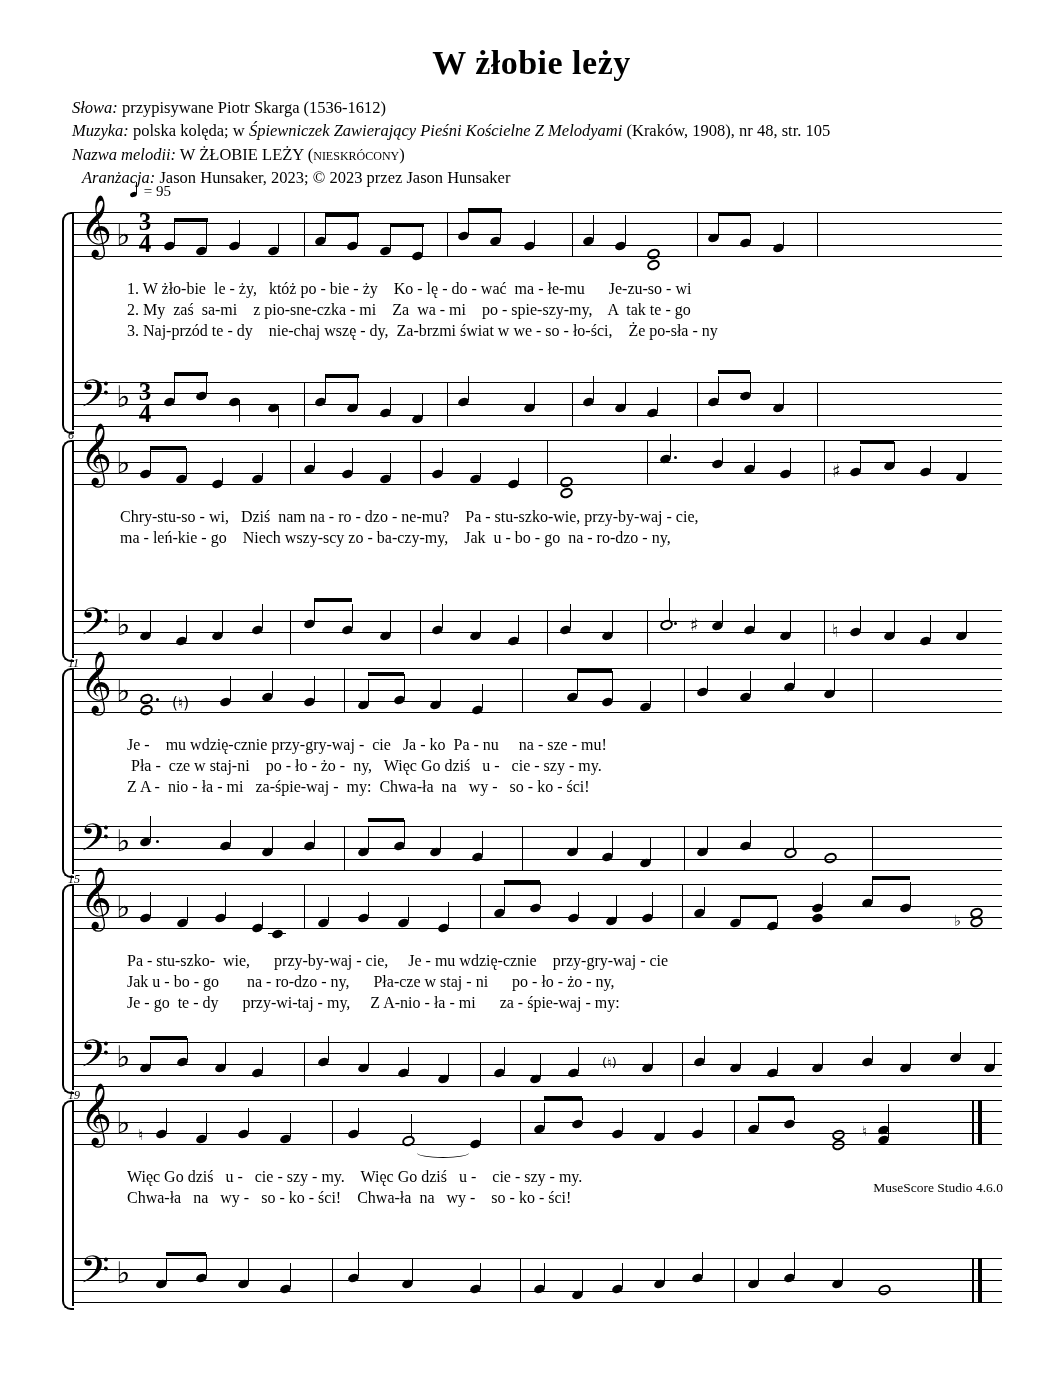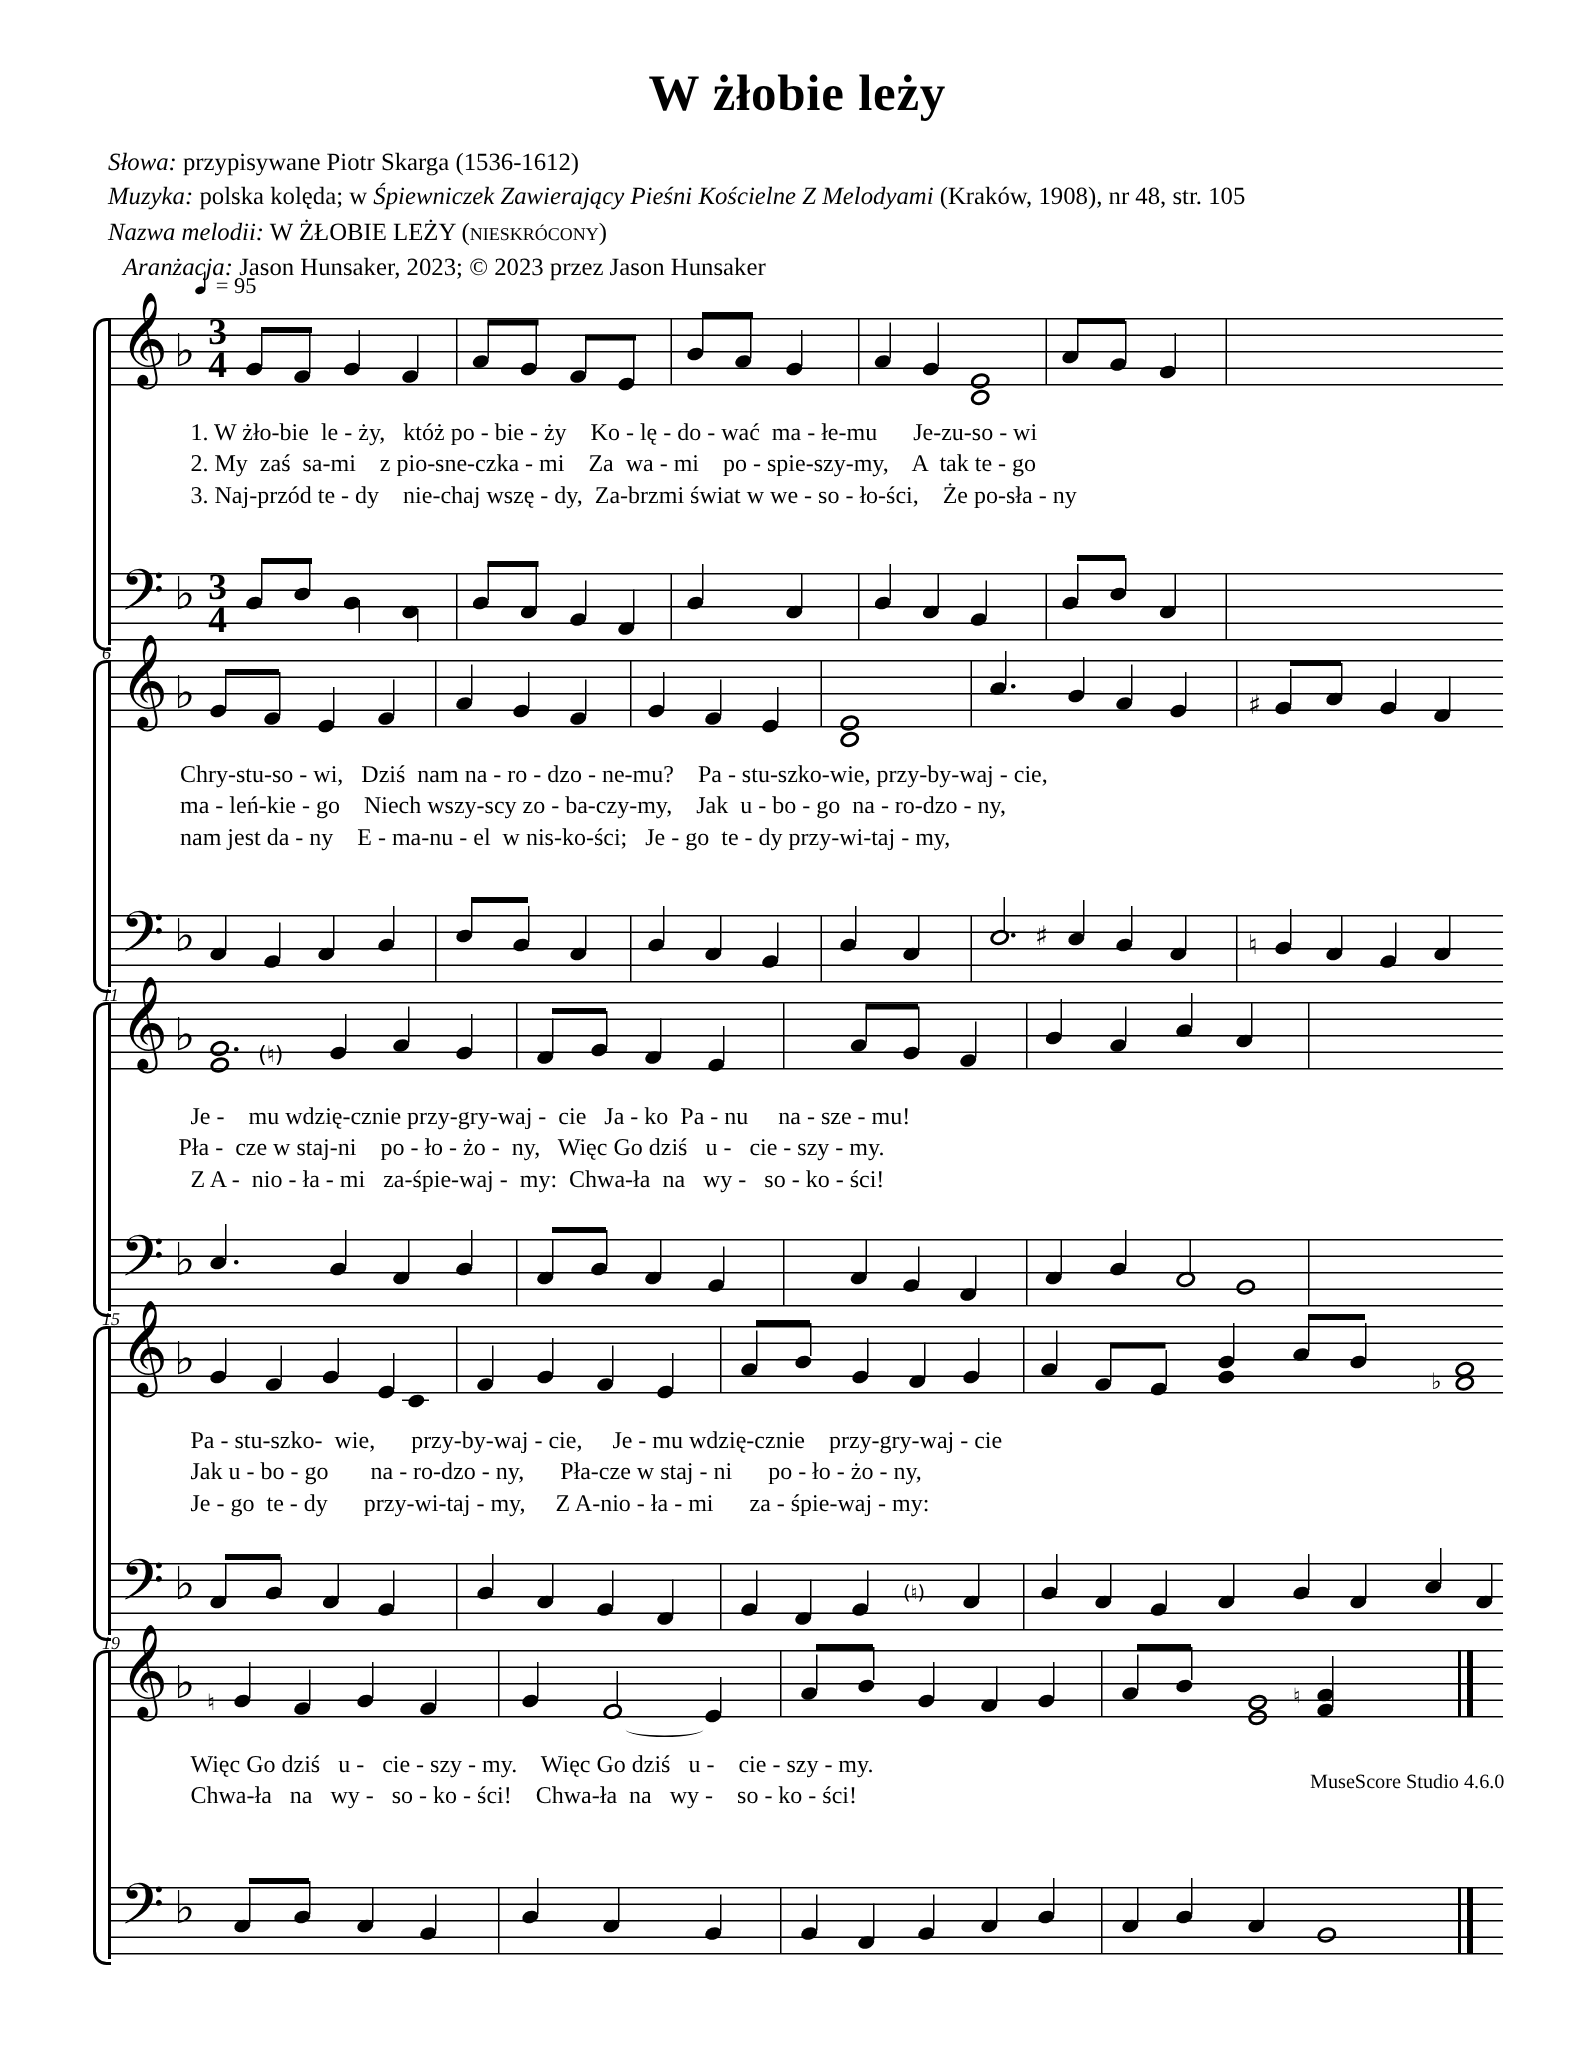--- a/index.html
+++ b/index.html
@@ -461,21 +461,20 @@
       <div class="beam" style="left:788px;top:0px;width:34px;"></div>
       <div class="nh" style="left:848px;top:28px;"></div>
         <div class="stem" style="left:858px;top:6px;height:24px;"></div>
       <div class="nh" style="left:884px;top:33px;"></div>
         <div class="stem" style="left:894px;top:11px;height:24px;"></div>
     </div>
 
     <div class="lyricblock" style="top:68px;">
       <div class="lyricline"><span style="left:48px;">Chry-stu-so - wi,   Dziś  nam na - ro - dzo - ne-mu?    Pa - stu-szko-wie, przy-by-waj - cie,</span></div>
       <div class="lyricline"><span style="left:48px;">ma - leń-kie - go    Niech wszy-scy zo - ba-czy-my,    Jak  u - bo - go  na - ro-dzo - ny,</span></div>
-      <div class="lyricline"><span style="left:48px;">nam jest da - ny    E - ma-nu - el  w nis-ko-ści;   Je - go  te - dy przy-wi-taj - my,</span></div>
     </div>
 
     <div class="staff" style="position:absolute;top:170px;">
       <div class="line l0"></div>
         <div class="line l1"></div>
         <div class="line l2"></div>
         <div class="line l3"></div>
         <div class="line l4"></div>
       <div class="clef bass">𝄢</div>
       <div class="keysig" style="left:44px;top:0px;">♭</div>
@@ -581,21 +580,21 @@
         <div class="stem" style="left:678px;top:3px;height:24px;"></div>
       <div class="nh" style="left:712px;top:15px;"></div>
         <div class="stem" style="left:722px;top:-6px;height:23px;"></div>
       <div class="nh" style="left:752px;top:22px;"></div>
         <div class="stem" style="left:762px;top:0px;height:24px;"></div>
       <div class="barline" style="left:800px;"></div>
     </div>
 
     <div class="lyricblock" style="top:68px;">
       <div class="lyricline"><span style="left:55px;">Je -    mu wdzię-cznie przy-gry-waj -  cie   Ja - ko  Pa - nu     na - sze - mu!</span></div>
-      <div class="lyricline"><span style="left:47px;">Pła -  cze w staj-ni    po - ło - żo -  ny,   Więc Go dziś   u -   cie - szy - my.</span></div>
+      <div class="lyricline"><span style="left:59px;">Pła -  cze w staj-ni    po - ło - żo -  ny,   Więc Go dziś   u -   cie - szy - my.</span></div>
       <div class="lyricline"><span style="left:55px;">Z A -  nio - ła - mi   za-śpie-waj -  my:  Chwa-ła  na   wy -   so - ko - ści!</span></div>
     </div>
 
     <div class="staff" style="position:absolute;top:158px;">
       <div class="line l0"></div>
         <div class="line l1"></div>
         <div class="line l2"></div>
         <div class="line l3"></div>
         <div class="line l4"></div>
       <div class="clef bass">𝄢</div>

